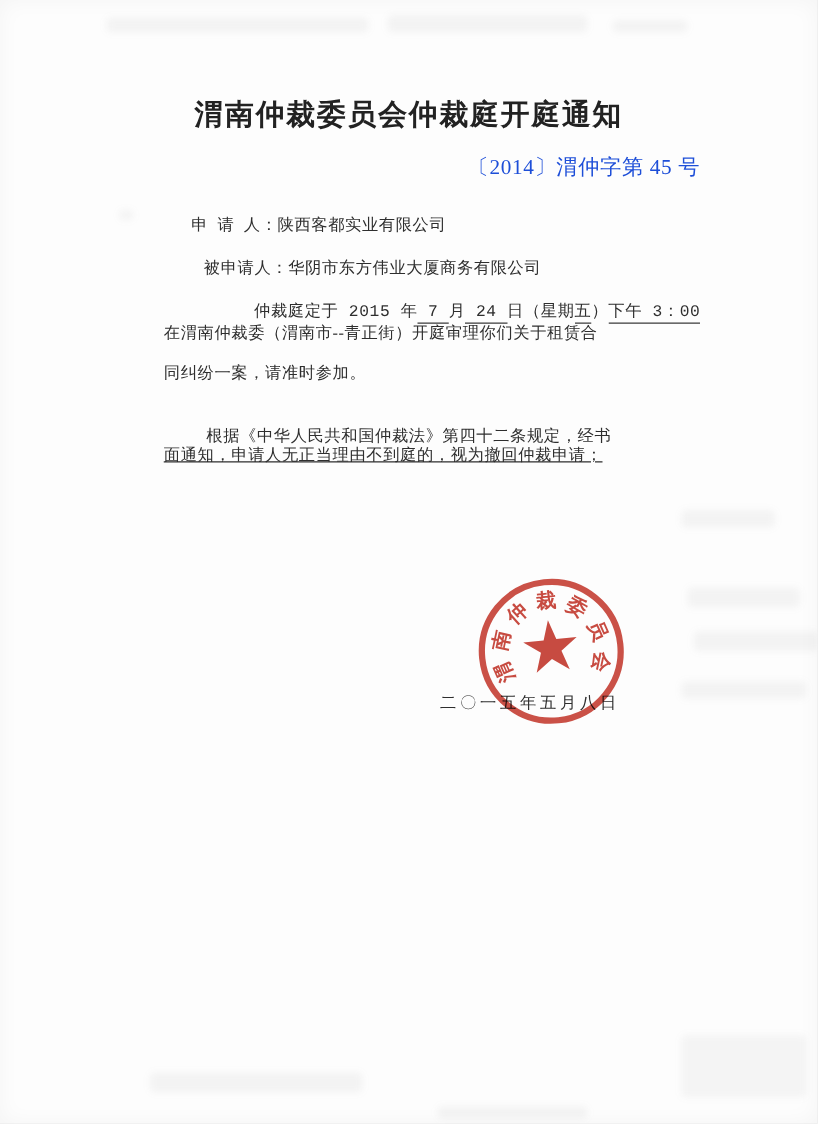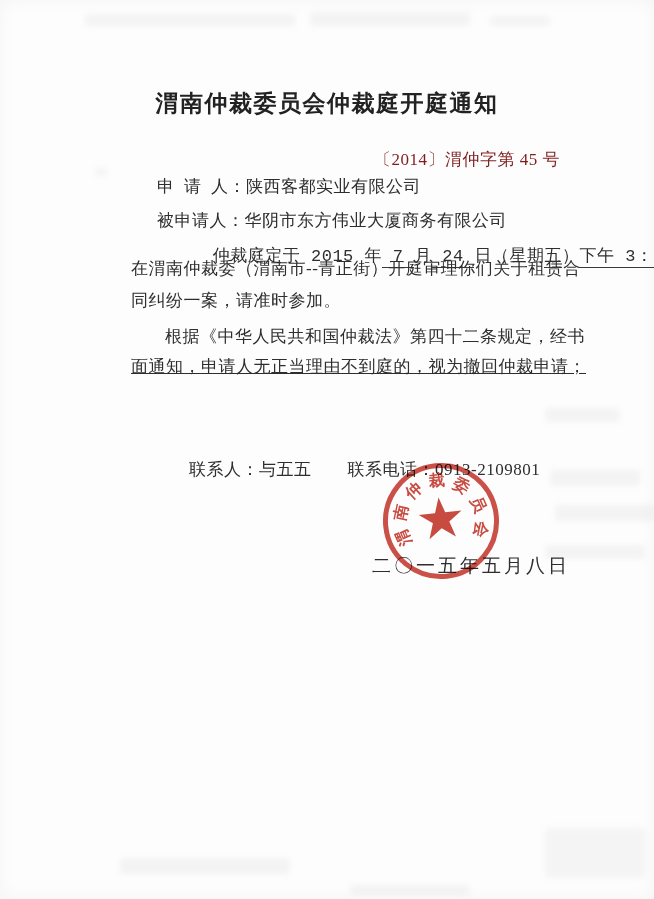--- a/index.html
+++ b/index.html
@@ -6,31 +6,31 @@
   .page {
     position:relative;
     width:654px; height:899px;
     margin:0 auto;
     background:#fdfdfd;
     overflow:hidden;
     box-shadow: inset 0 0 18px rgba(0,0,0,0.04);
     font-family:"Liberation Serif","DejaVu Serif",serif;
     color:#2e2e2e;
   }
-  .line { position:absolute; font-size:17px; white-space:pre; letter-spacing:0.5px; }
+  .line { position:absolute; font-size:13px; white-space:pre; letter-spacing:0.5px; }
   .title {
-    position:absolute; left:0; right:0; top:88px;
+    position:absolute; left:0; right:0; top:76px;
     text-align:center; margin:0;
     font-family:"DejaVu Sans","Liberation Sans",sans-serif;
     font-weight:bold; font-size:23px; letter-spacing:1.5px; color:#222;
   }
-  .doc-number { position:absolute; top:122px; right:94px; font-size:17px; letter-spacing:0.5px; color:#7f1d1d;margin-top:26px; }
+  .doc-number { position:absolute; top:122px; right:94px; font-size:17px; letter-spacing:0.5px; color:#1d4ed8; }
   .u { border-bottom:1px solid #3a3a3a; padding-bottom:1px; }
   .contact-phone { display:inline-block; margin-left:36px; }
-  .date-line { position:absolute; top:553px; left:352px; font-size:19px; letter-spacing:3px; z-index:1;margin-left:20px; }
+  .date-line { position:absolute; top:553px; left:352px; font-size:13px; letter-spacing:3px; z-index:1; }
 
   
   .seal {
     position:absolute; left:383px; top:463px; width:116px; height:116px;
     color:#c23125; mix-blend-mode:multiply; opacity:0.92;
     transform:rotate(-6deg); z-index:2;
   }
   .seal-ring { position:absolute; inset:0; border:5px solid currentColor; border-radius:50%; opacity:0.92; }
   .seal-star {
     position:absolute; left:50%; top:50%;
@@ -66,37 +66,34 @@
 <div class="page">
 
   <h1 class="title">渭南仲裁委员会仲裁庭开庭通知</h1>
 
   <div class="doc-number">〔2014〕渭仲字第 45 号</div>
 
   <div class="line" style="top:155px; left:138px;">
     <span>申  请  人：</span><span>陕西客都实业有限公司</span>
   </div>
 
-  <div class="line" style="top:189px; left:138px;">
+  <div class="line" style="top:189px; left:148px;">
     <span>被申请人：</span><span>华阴市东方伟业大厦商务有限公司</span>
   </div>
 
   <div class="line" style="top:225px; left:170px;font-family:Liberation Mono, monospace;">
     <span>仲裁庭定于 2015 年</span><span class="u"> 7 </span><span>月</span><span class="u"> 24 </span><span>日（星期</span><span class="u">五</span><span>）</span><span class="u">下午 3：00</span>
   </div>
 
   <div class="line" style="top:257px; left:131px;text-align:center;">在渭南仲裁委（渭南市--青正街）开庭审理你们关于租赁合</div>
   <div class="line" style="top:289px; left:131px;font-family:Liberation Mono, monospace;">同纠纷一案，请准时参加。</div>
 
-  <div class="line" style="top:325px; left:165px;">根据《中华人民共和国仲裁法》第四十二条规定，经书</div>
+  <div class="line" style="top:340px; left:165px;">根据《中华人民共和国仲裁法》第四十二条规定，经书</div>
   <div class="line" style="top:355px; left:131px;text-decoration:underline;">面通知，申请人无正当理由不到庭的，视为撤回仲裁申请；</div>
 
-  <div class="line" style="top:438px; left:170px;">
-    <span>联系人：</span><span>与五五</span><span class="contact-phone"><span>联系电话：</span><span>0913-2109801</span></span>
-  </div>
 
   <div class="date-line">二〇一五年五月八日</div>
 
   <div class="seal">
     <div class="seal-ring"></div>
     <span class="seal-star">★</span>
     <span class="seal-char c1">渭</span>
     <span class="seal-char c2">南</span>
     <span class="seal-char c3">仲</span>
     <span class="seal-char c4">裁</span>

